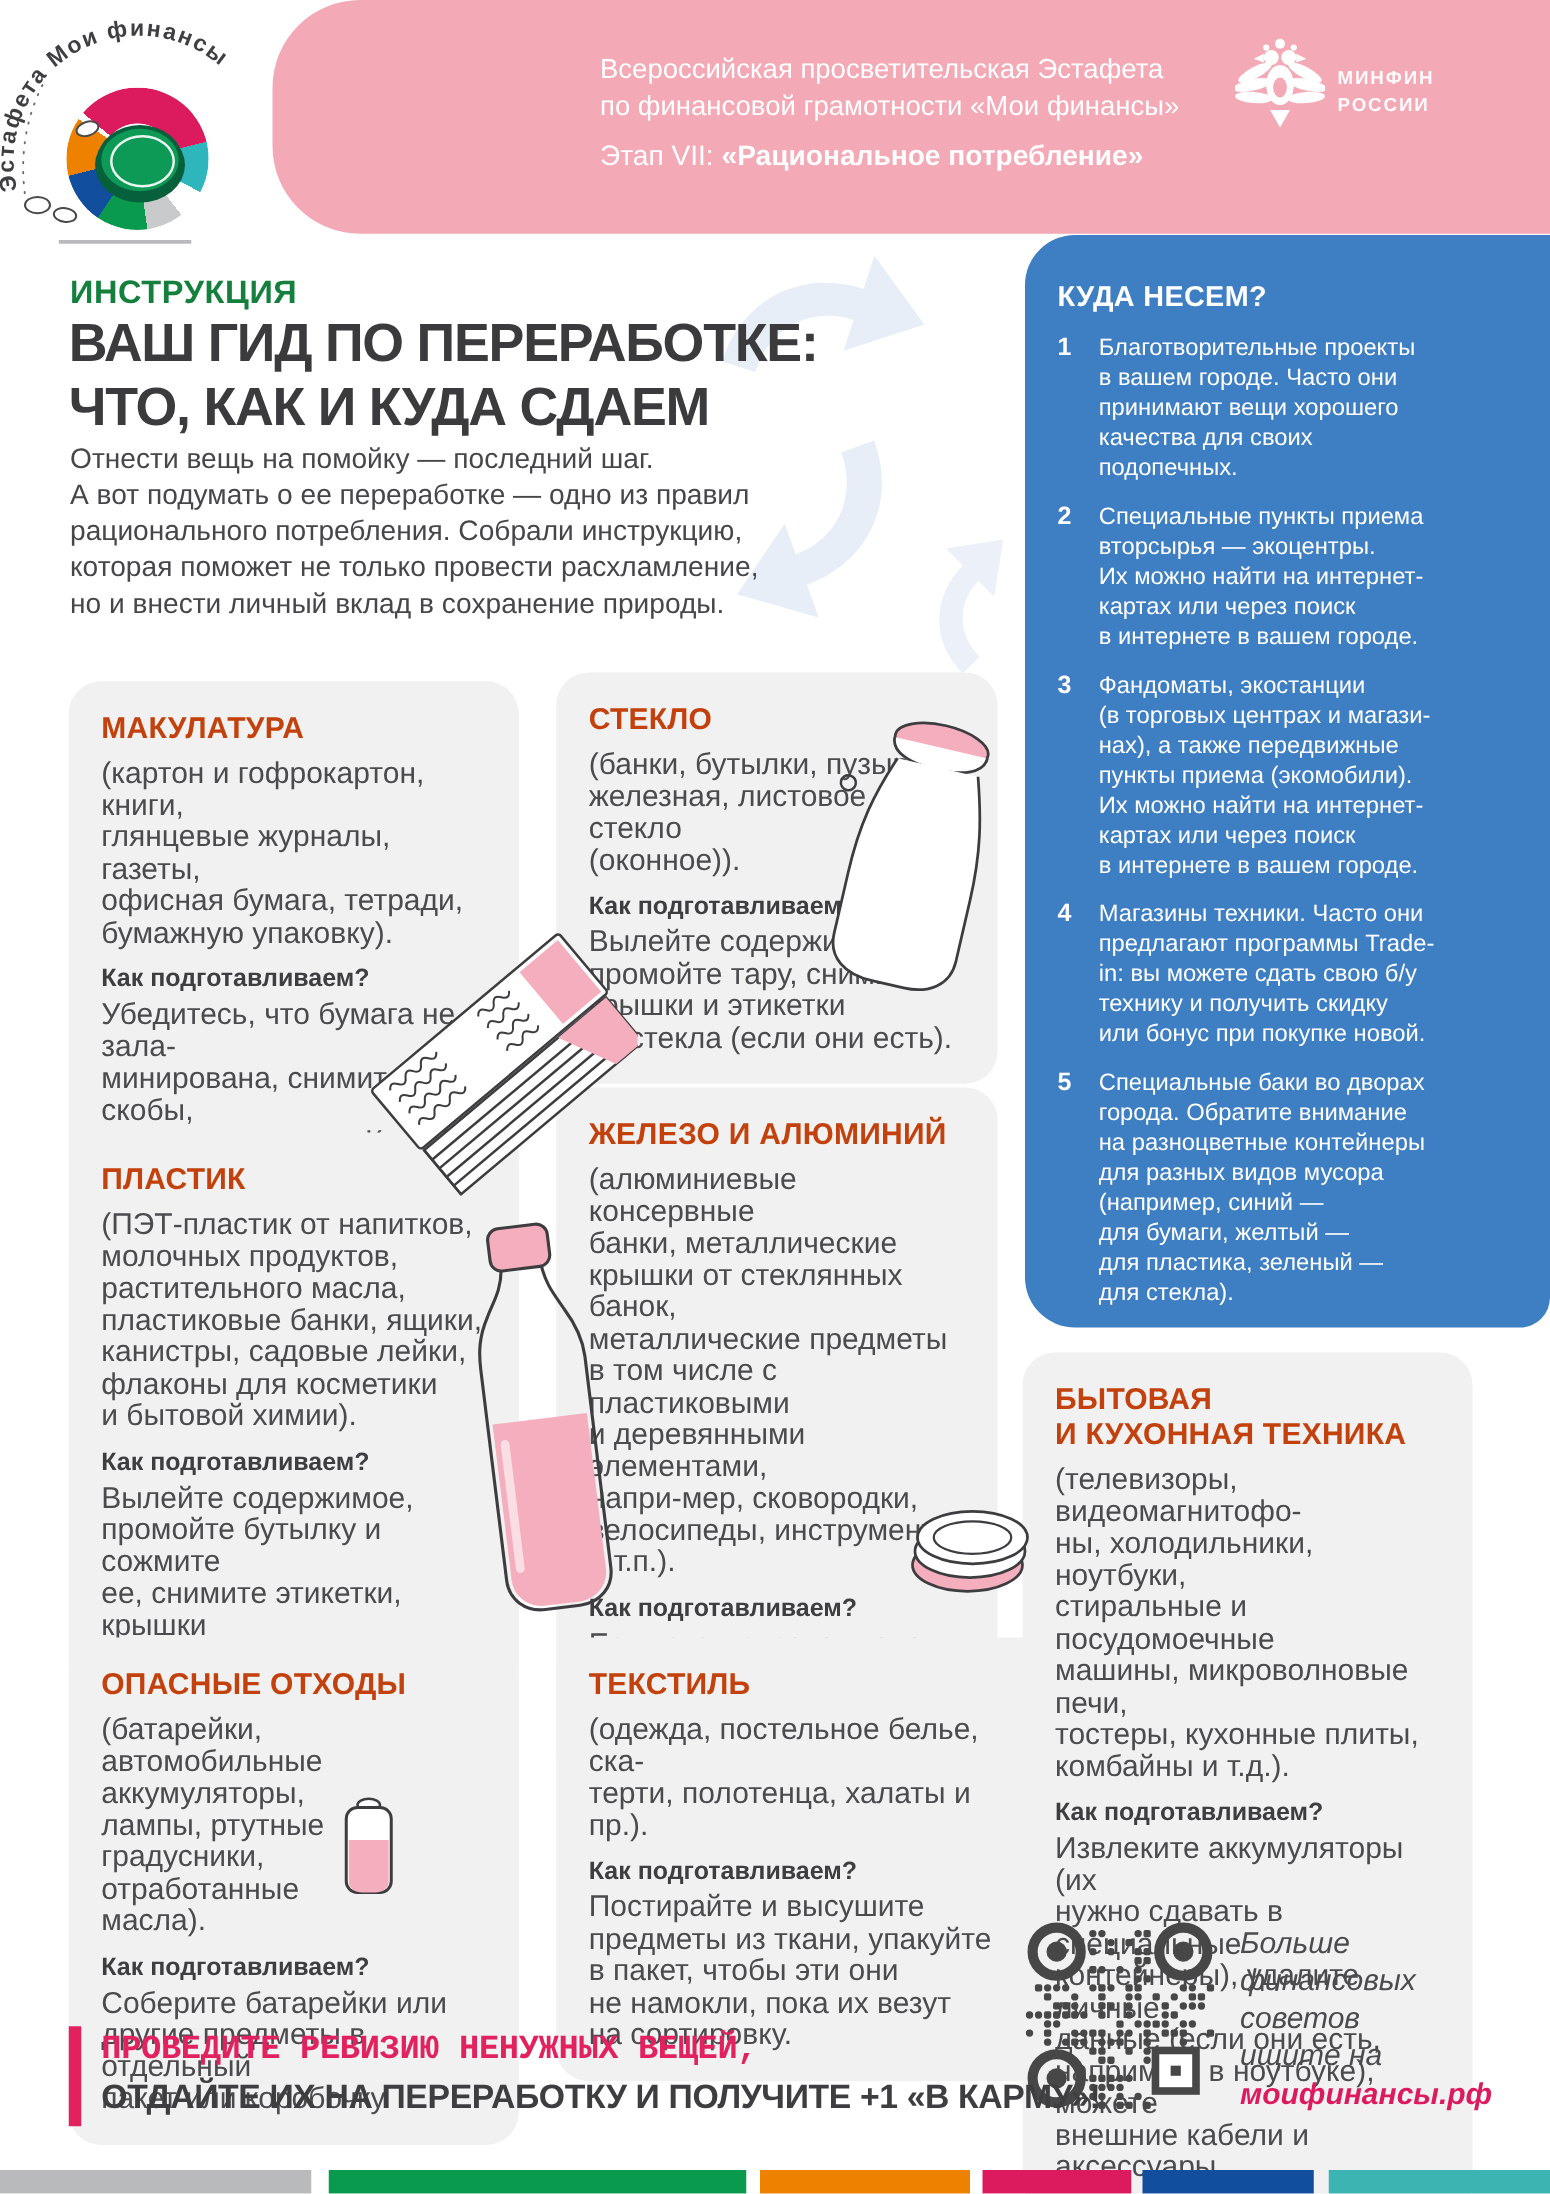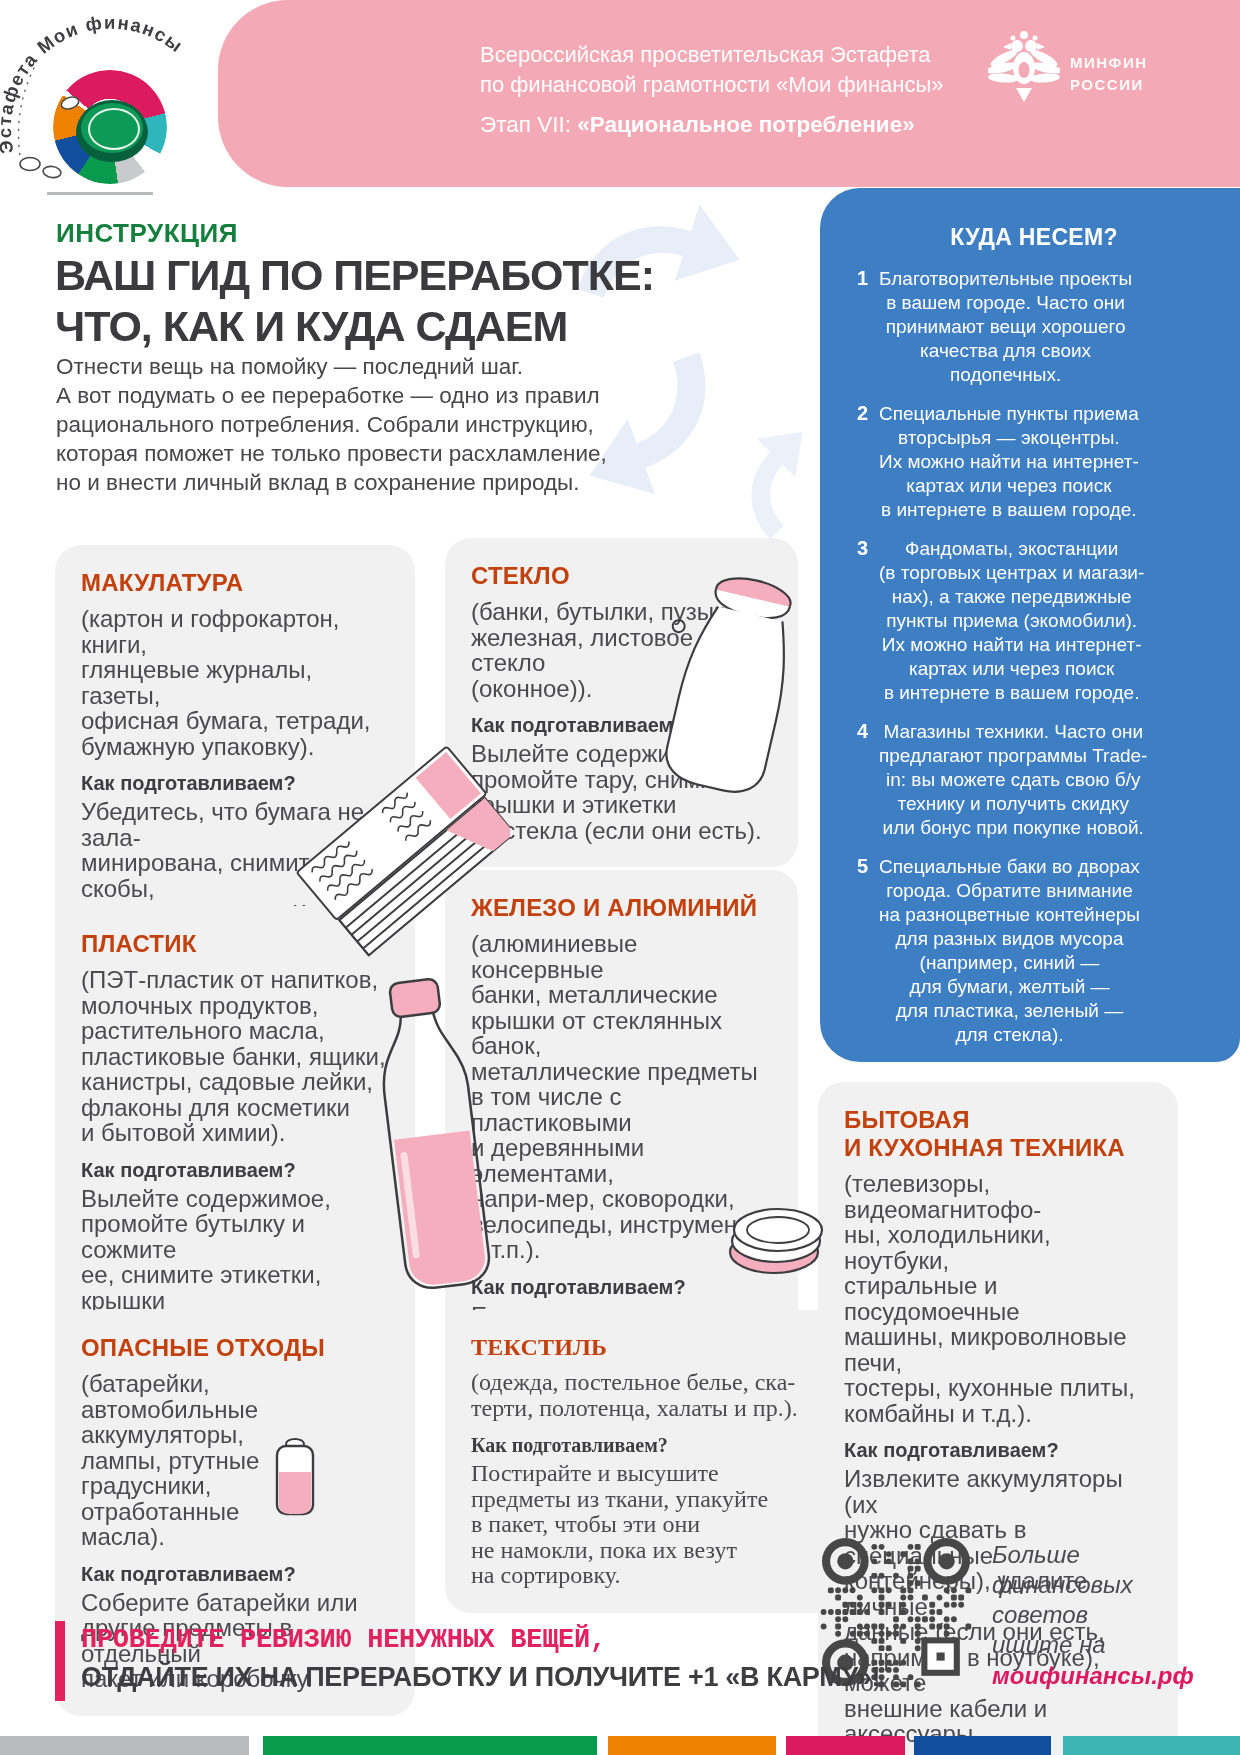--- a/index.html
+++ b/index.html
@@ -43,29 +43,29 @@
   
   .wm{fill:#E7EEF7;}
 
   
   .card{background:#F1F1F2;border-radius:26px;padding:24px 26px;box-sizing:border-box;}
   #card-makulatura{left:55px;top:545px;width:360px;min-height:329px;}
   #card-steklo{left:445px;top:538px;width:353px;min-height:250px;}
   #card-plastik{left:55px;top:906px;width:360px;min-height:377px;}
   #card-zhelezo{left:445px;top:858px;width:353px;min-height:430px;margin-top:12px;}
   #card-opasnye{left:55px;top:1310px;width:360px;min-height:284px;}
-  #card-tekstil{left:445px;top:1310px;width:406px;min-height:284px;font-family:Liberation Serif, serif;}
+  #card-tekstil{left:445px;top:1310px;width:406px;min-height:284px;}
   #card-tehnika{left:818px;top:1082px;width:360px;min-height:434px;}
   .card-title{font-size:24px;font-weight:800;color:#c2410c;margin:0 0 9px 0;letter-spacing:.2px;}
   .card-body{font-size:24px;line-height:25.5px;color:#4B4B4E;}
   .how-label{font-size:20px;font-weight:700;color:#3E3E40;margin:13px 0 4px 0;}
 
   
   #blue-panel{left:820px;top:188px;width:420px;height:874px;background:#3E7EC2;
-     border-radius:40px 0 24px 40px;box-sizing:border-box;padding:36px 18px 30px 26px;color:#fff;text-align:center;}
+     border-radius:40px 0 24px 40px;box-sizing:border-box;padding:36px 18px 30px 26px;color:#fff;}
   .blue-title{font-size:23px;font-weight:800;letter-spacing:.3px;margin:0 0 16px 0;}
   .blue-item{display:flex;margin-bottom:15px;}
   .blue-num{width:33px;flex:0 0 33px;font-size:20px;font-weight:700;}
   .blue-text{font-size:19px;line-height:24px;font-weight:400;}
 
   
   #qr-wrap{left:820px;top:1536px;width:152px;height:152px;}
   #qr-caption{left:992px;top:1540px;font-size:24px;line-height:30px;font-style:italic;
      color:#4B4B4E;}
   #qr-link{left:992px;top:1662px;font-size:24px;font-style:italic;font-weight:700;color:#DC1A5E;}

